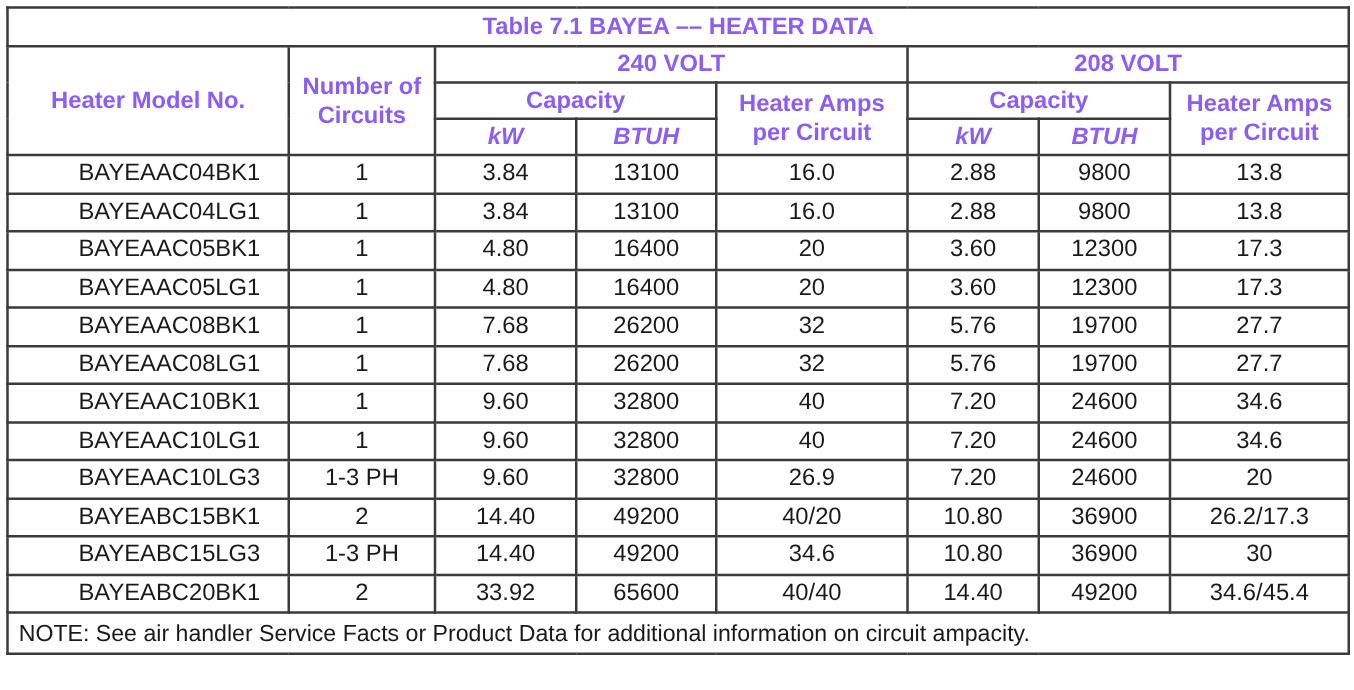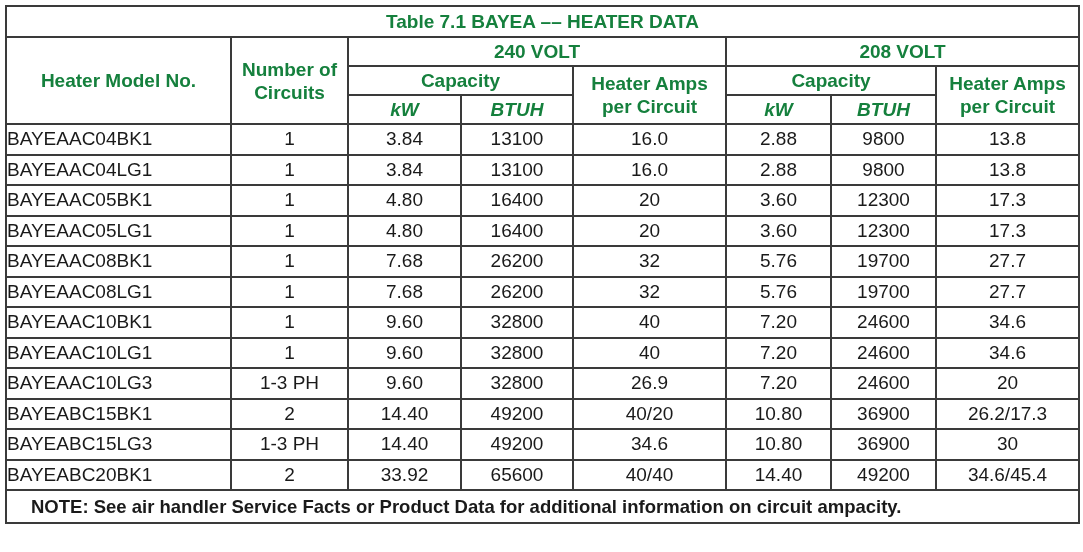--- a/index.html
+++ b/index.html
@@ -1,28 +1,28 @@
 <!DOCTYPE html>
 <html><head>
   <meta charset="utf-8">
   <style>
     html, body { margin: 0; padding: 0; background: #ffffff; }
     body { width: 1083px; height: 552px; overflow: hidden; font-family: "Liberation Sans", sans-serif; color: #1a1a1a; }
     .wrap { position: absolute; left: 5px; top: 5px; width: 1073px; }
     table { border-collapse: collapse; width: 1073px; table-layout: fixed; }
     td, th { border: 2px solid #3a3a3a; text-align: center; vertical-align: middle; padding: 0; }
-    th { font-weight: bold; font-size: 19px; color: #15803d; }
+    th { font-weight: bold; font-size: 19px; color: #8b5cf6; }
     td { font-size: 19px; font-weight: normal; }
     .title-cell { height: 29px; font-size: 19px; }
     .h1 { height: 29px; }
     .h2 { height: 29px; }
     .h3 { height: 29px; font-style: italic; }
     tr.data td { height: 28.5px; }
-    tr.data td.model { text-align: left; }
-    .note-cell { text-align: left; padding-left: 24px; font-weight: bold; height: 31px; font-size: 18.5px; }
+    tr.data td.model { text-align: center; padding-left: 34px; }
+    .note-cell { text-align: left; padding-left: 8px; font-weight: normal; height: 31px; font-size: 18.5px; }
     .twoline { line-height: 23px; }
   </style>
 </head>
 <body>
 
 <div class="wrap">
   <table>
     <colgroup>
       <col style="width:225px">
       <col style="width:117px">

